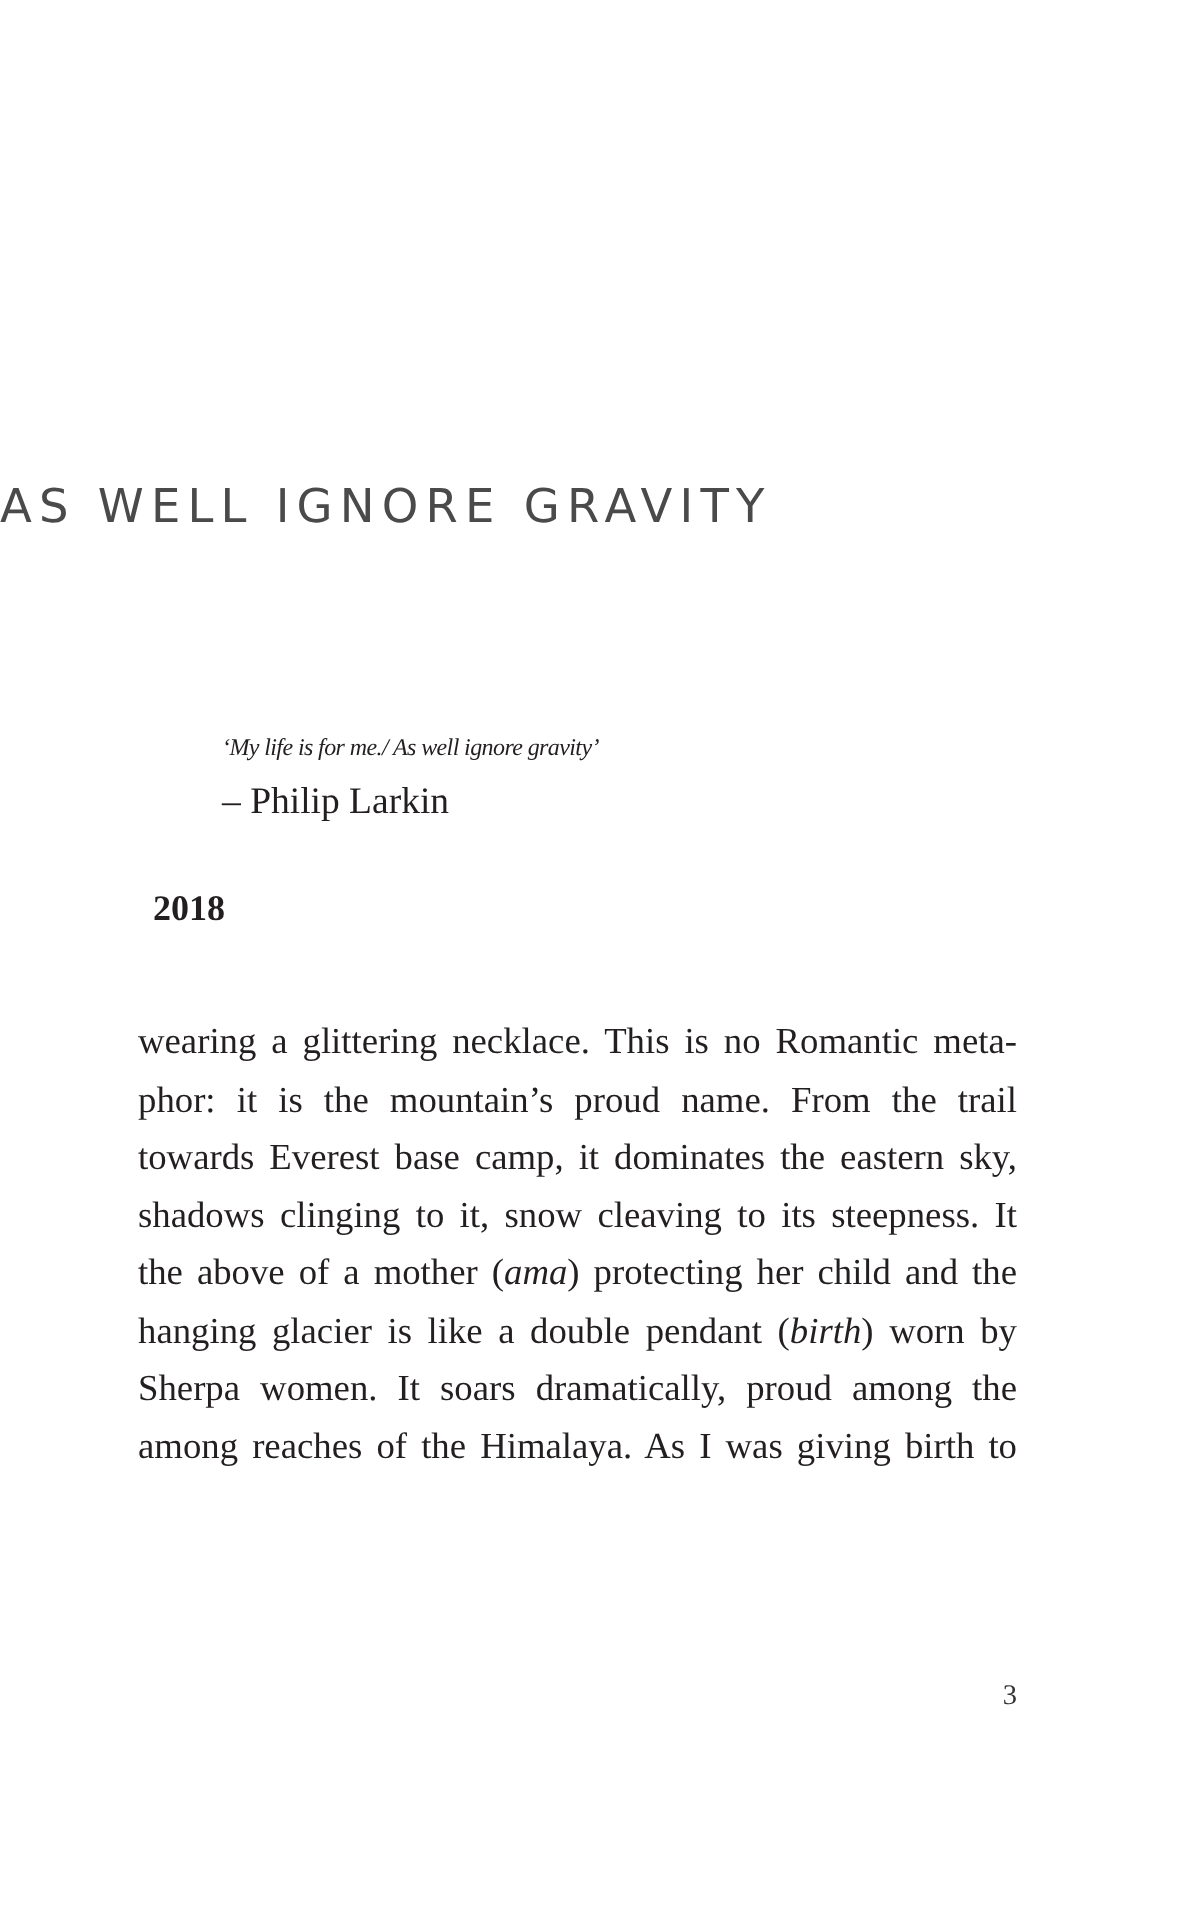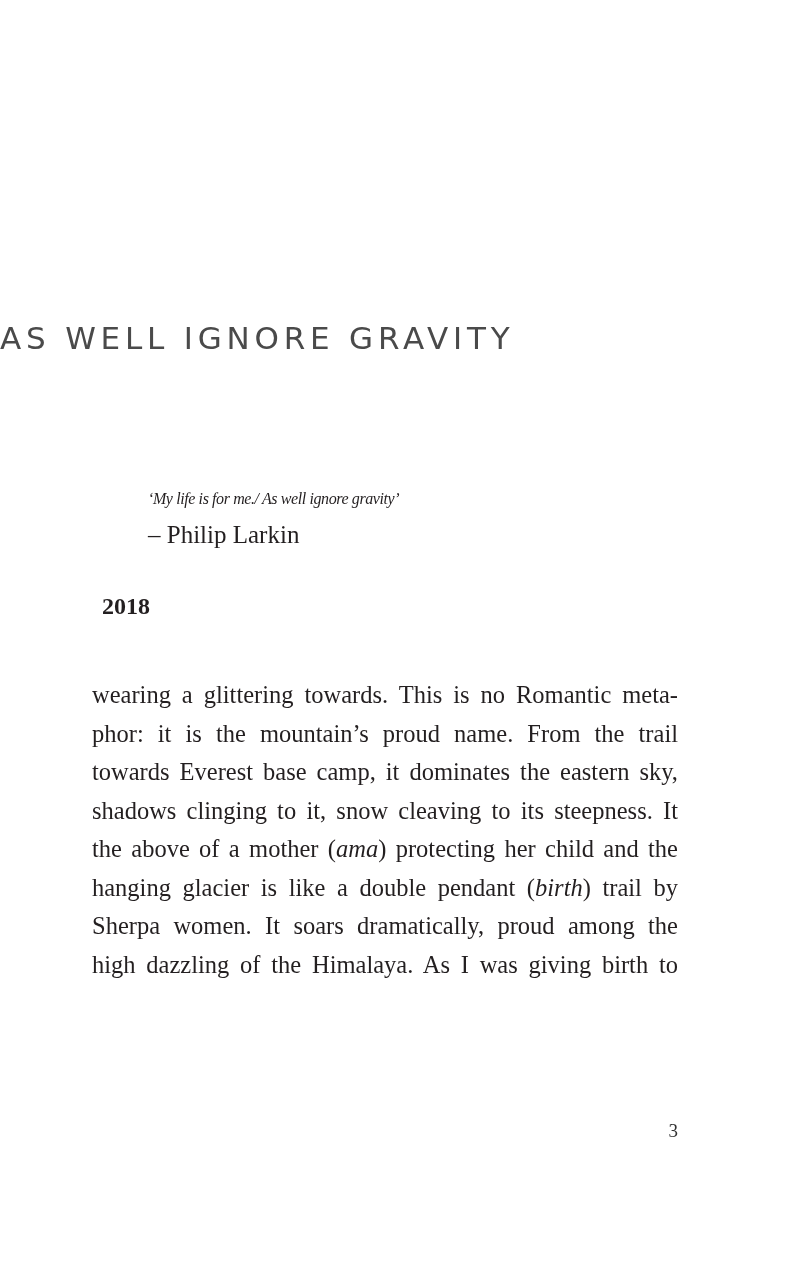--- a/index.html
+++ b/index.html
@@ -87,23 +87,23 @@
 <h1 class="chapter-title">AS WELL IGNORE GRAVITY</h1>
 
 <div class="epigraph">
   <div class="epigraph-quote">‘My life is for me./ As well ignore gravity’</div>
   <div class="epigraph-attrib">– Philip Larkin</div>
 </div>
 
 <h2 class="section-heading">2018</h2>
 
 <div class="body-text">
-  <div class="line"><span>wearing a glittering towards. This is no Romantic meta-</span></div>
+  <div class="line"><span>wearing a glittering necklace. This is no Romantic meta-</span></div>
   <div class="line"><span>phor: it is the mountain’s proud name. From the trail</span></div>
   <div class="line"><span>towards Everest base camp, it dominates the eastern sky,</span></div>
   <div class="line"><span>shadows clinging to it, snow cleaving to its steepness. It</span></div>
   <div class="line"><span>the above of a mother (</span><i>ama</i><span>) protecting her child and the</span></div>
-  <div class="line"><span>hanging glacier is like a double pendant (</span><i>birth</i><span>) trail by</span></div>
+  <div class="line"><span>hanging glacier is like a double pendant (</span><i>birth</i><span>) worn by</span></div>
   <div class="line"><span>Sherpa women. It soars dramatically, proud among the</span></div>
-  <div class="line"><span>high dazzling of the Himalaya. As I was giving birth to</span></div>
+  <div class="line"><span>among reaches of the Himalaya. As I was giving birth to</span></div>
 </div>
 
 <div class="page-number">3</div>
 
 </body></html>

